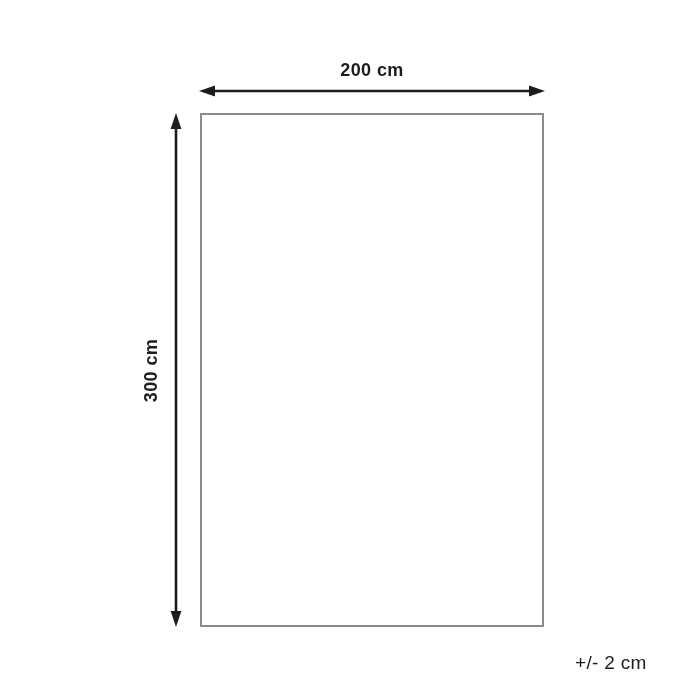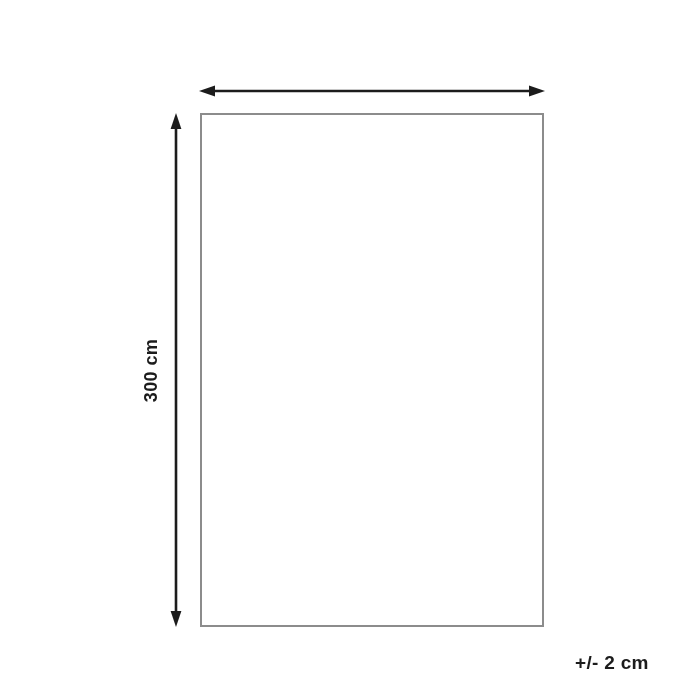--- a/index.html
+++ b/index.html
@@ -76,33 +76,34 @@
     font-size: 18px;
     font-weight: bold;
     letter-spacing: 0.4px;
     color: var(--text, #1c1c1c);
   }
   .tolerance-label {
     position: absolute;
     left: 575px;
     top: 652px;
     font-size: 19px;
-    font-weight: bold;
+    font-weight: normal;
     letter-spacing: 0.3px;
     color: var(--text, #1c1c1c);
     white-space: nowrap;
   }
 </style>
 </head>
 <body>
 
 <div class="stage">
 
   <div class="product-outline"></div>
 
+  <div class="width-label">200 cm</div>
 
   <svg class="h-arrow" width="346" height="14" viewBox="0 0 346 14" aria-hidden="true">
     <line class="arrow-line" x1="12" y1="7" x2="334" y2="7"></line>
     <polygon class="arrow-head" points="0,7 16,1.6 16,12.4"></polygon>
     <polygon class="arrow-head" points="346,7 330,1.6 330,12.4"></polygon>
   </svg>
 
   <div class="height-label-box">
     <span class="height-label">300 cm</span>
   </div>

